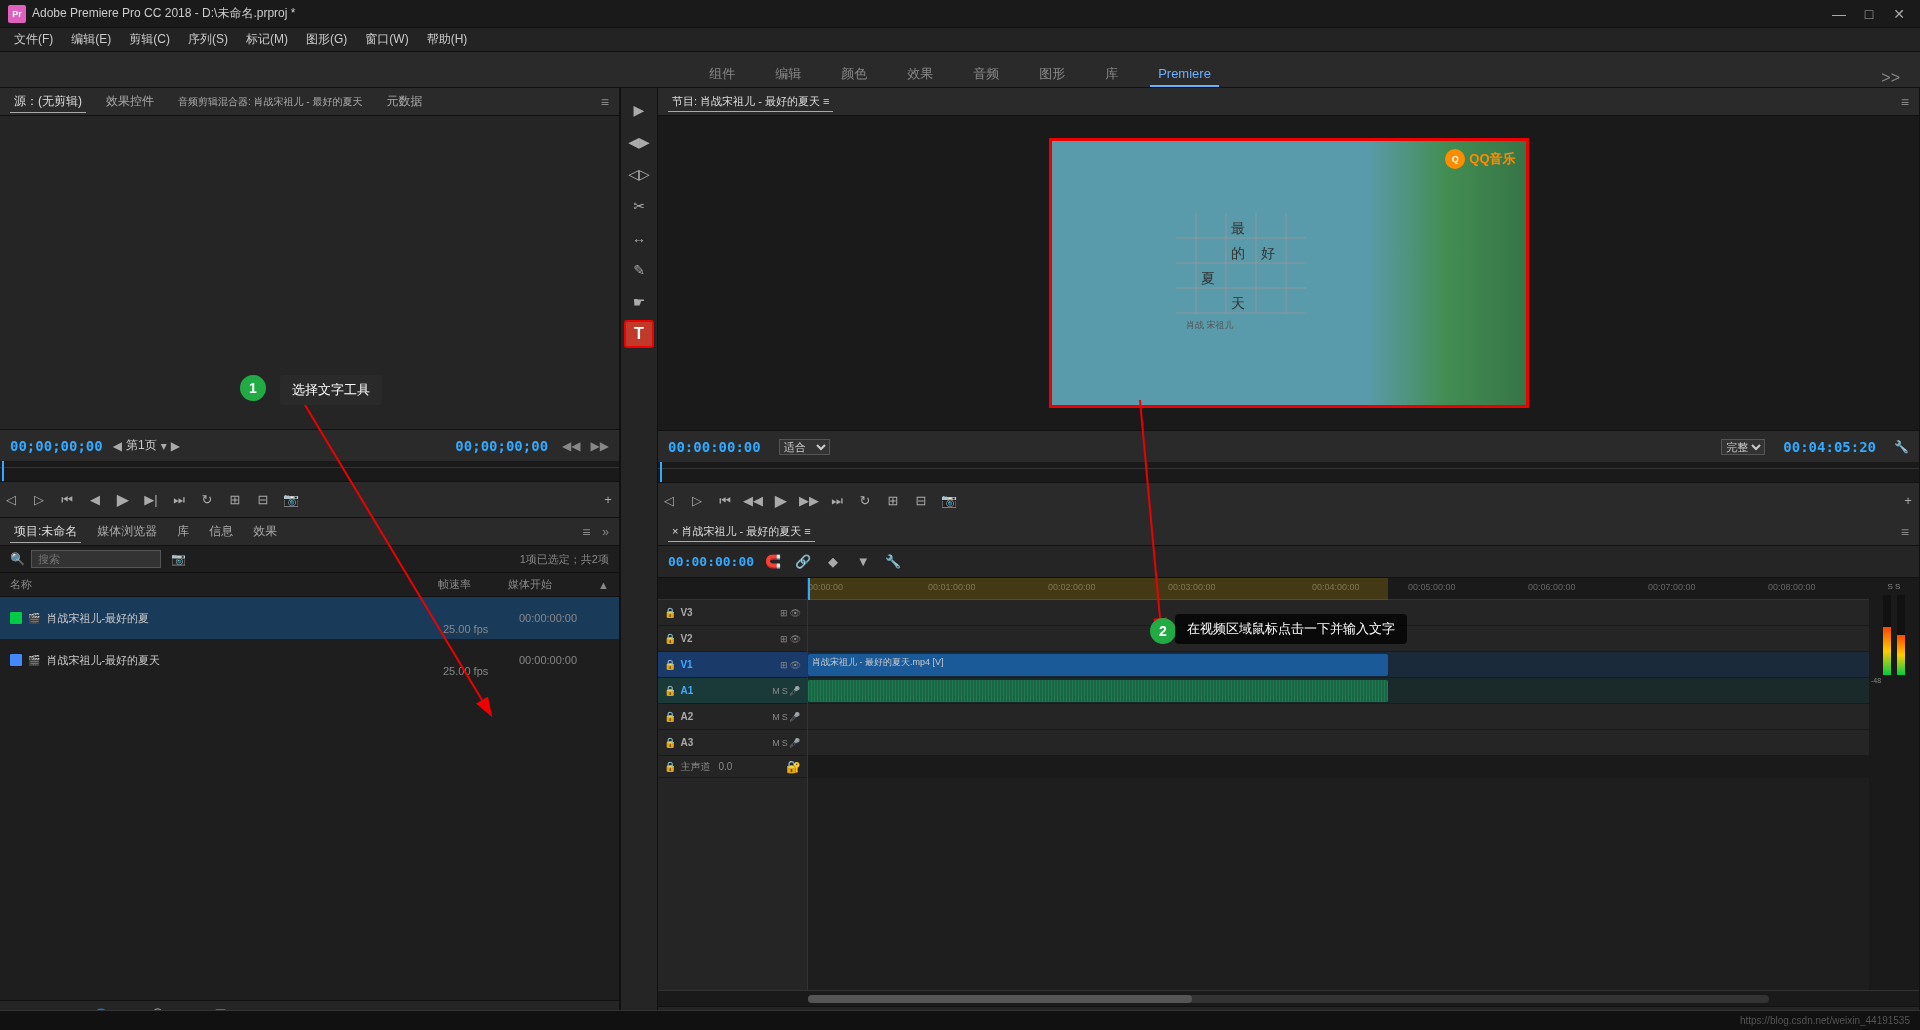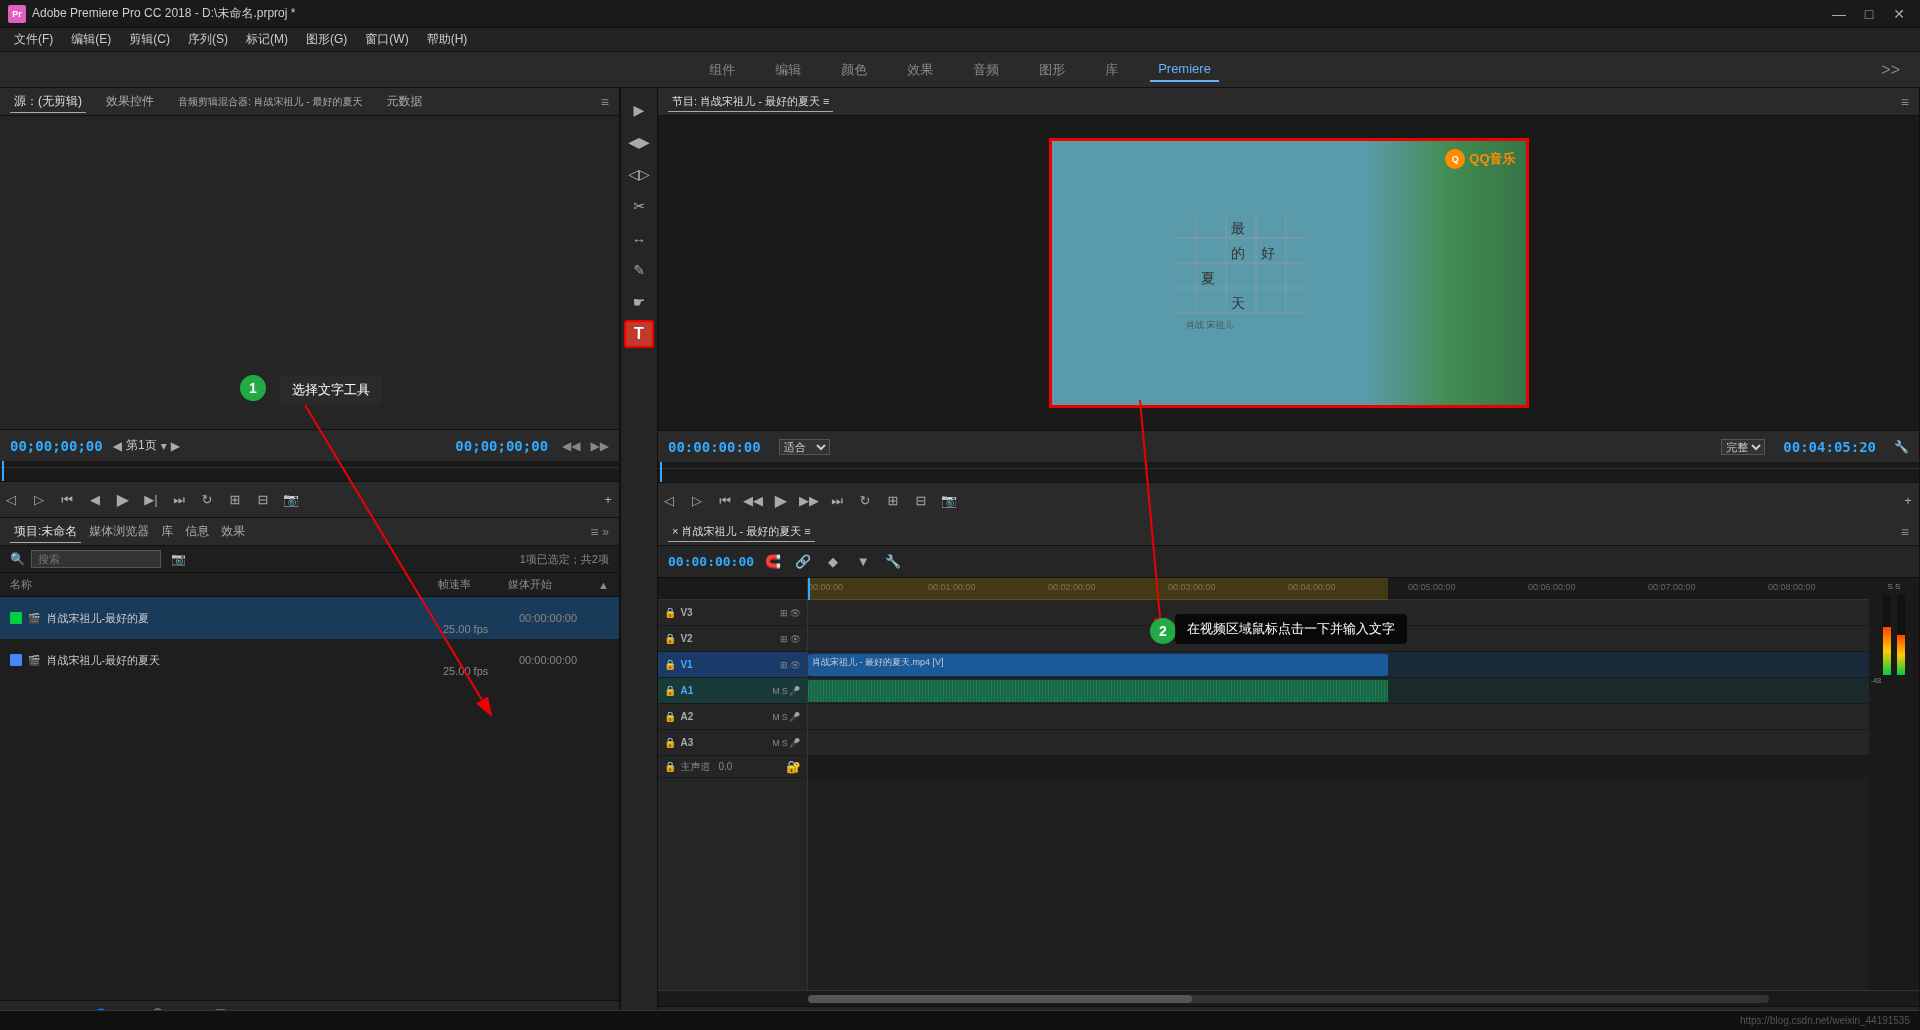--- a/index.html
+++ b/index.html
@@ -63,21 +63,21 @@
       font-size: 12px;
       color: #ccc;
       cursor: pointer;
     }
 
     
     #workspace-bar {
       background: #2a2a2a;
       height: 36px;
       display: flex;
-      align-items: center;
+      align-items: flex-end;
       justify-content: center;
       border-bottom: 1px solid #111;
       gap: 24px;
       position: relative;
     }
     #workspace-bar .ws-tab {
       font-size: 13px;
       color: #888;
       cursor: pointer;
       padding: 4px 8px;
@@ -202,21 +202,21 @@
       background: #1e1e1e;
       display: flex;
       flex-direction: column;
     }
     .project-header {
       background: #2a2a2a;
       height: 28px;
       display: flex;
       align-items: center;
       padding: 0 10px;
-      gap: 4px;
+      gap: 12px;
       border-bottom: 1px solid #111;
       flex-shrink: 0;
     }
     .project-search {
       display: flex;
       align-items: center;
       gap: 6px;
       padding: 4px 10px;
       border-bottom: 1px solid #111;
       flex-shrink: 0;
@@ -830,21 +830,21 @@
           </div>
         </div>
 
         <div class="tl-area">
 
           <div class="tl-ruler">
             <span class="tl-ruler-label" style="left:0px;">00:00:00</span>
             <span class="tl-ruler-label" style="left:120px;">00:01:00:00</span>
             <span class="tl-ruler-label" style="left:240px;">00:02:00:00</span>
             <span class="tl-ruler-label" style="left:360px;">00:03:00:00</span>
-            <span class="tl-ruler-label" style="left:480px;">00:04:00:00</span>
+            <span class="tl-ruler-label" style="left:504px;">00:04:00:00</span>
             <span class="tl-ruler-label" style="left:600px;">00:05:00:00</span>
             <span class="tl-ruler-label" style="left:720px;">00:06:00:00</span>
             <span class="tl-ruler-label" style="left:840px;">00:07:00:00</span>
             <span class="tl-ruler-label" style="left:960px;">00:08:00:00</span>
 
             <div style="position:absolute;top:0;left:0;width:580px;height:22px;background:rgba(255,200,0,0.18);"></div>
             <div style="position:absolute;top:0;left:0;width:2px;height:22px;background:#3af;"></div>
           </div>
 
           <div class="tl-track-row" style="height:26px;background:#252525;"></div>

